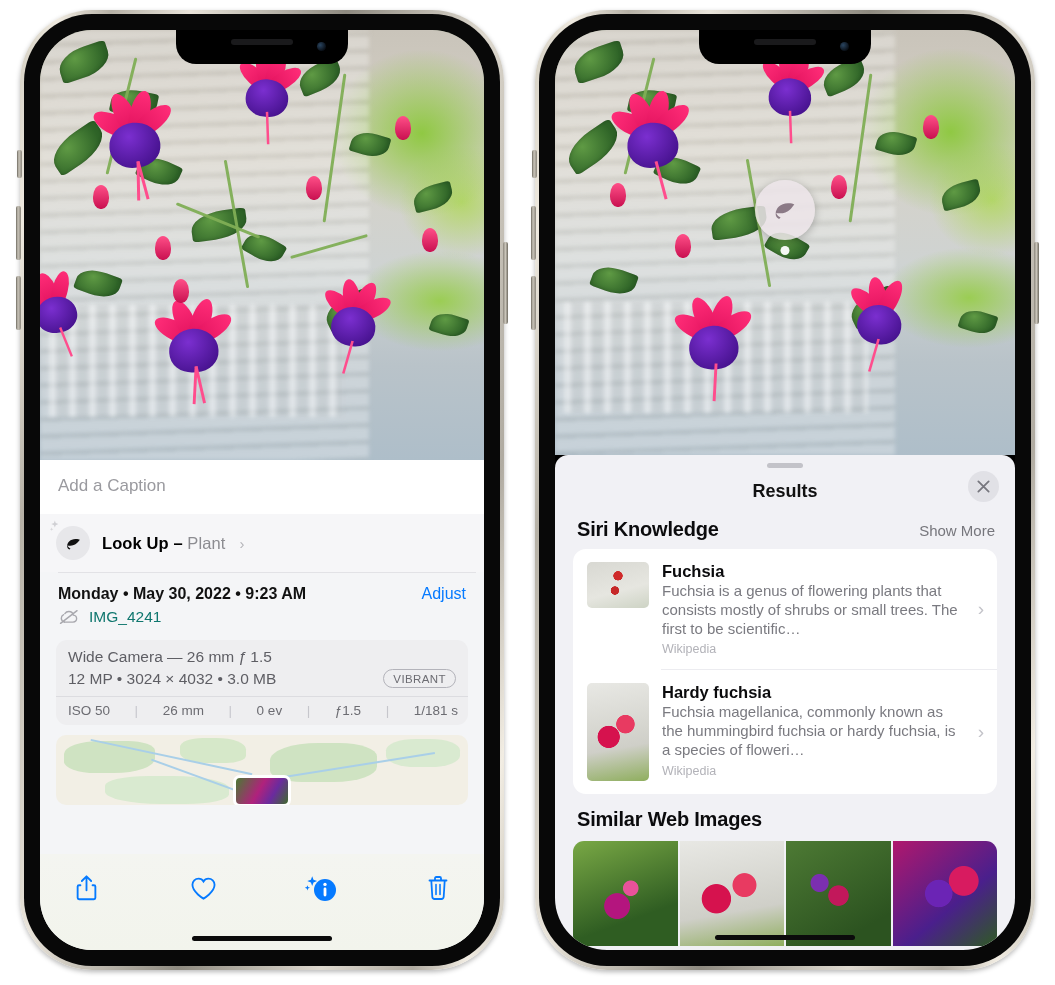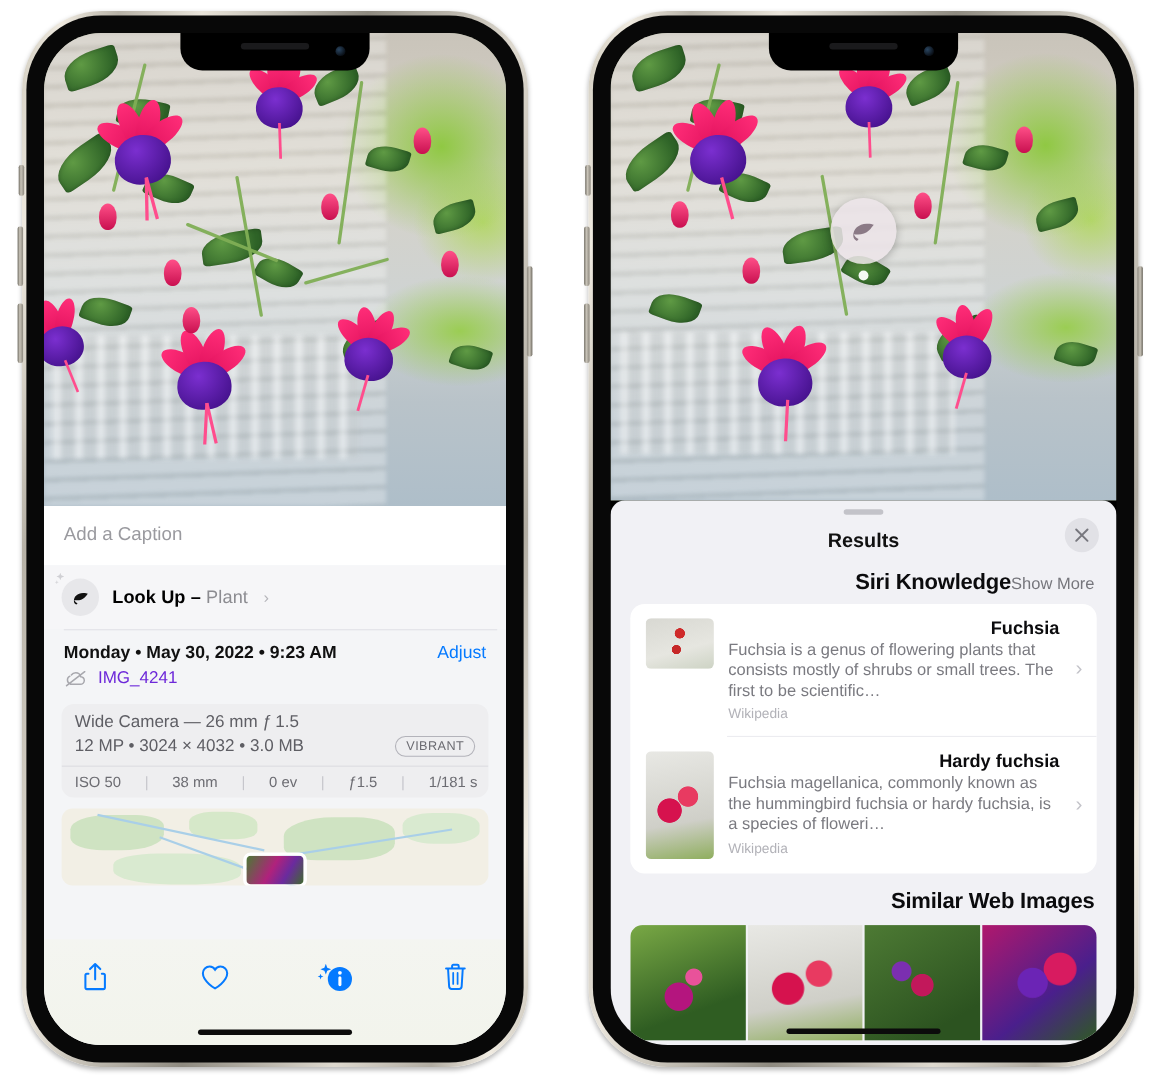--- a/index.html
+++ b/index.html
@@ -2,21 +2,21 @@
 <html><head>
 <meta charset="utf-8">
 <style>
   html,body{margin:0;padding:0;background:#ffffff;}
   body{width:1055px;height:985px;position:relative;overflow:hidden;
        font-family:"Liberation Sans","DejaVu Sans",sans-serif;
        -webkit-font-smoothing:antialiased;}
 
   
   .phone{position:absolute;top:10px;width:460px;height:960px;}
-  .phone.left{left:20px;}
+  .phone.left{left:20px;padding-left:24px;}
   .phone.right{left:535px;padding-left:40px;}
 
   .frame-outer{position:absolute;inset:0;border-radius:72px;
      background:linear-gradient(100deg,#cfcabd 0%,#efeae0 6%,#b6b1a6 14%,#e9e4da 26%,
                 #8e8a80 50%,#ded9cf 72%,#b0aba1 86%,#f2ede3 94%,#c8c3b8 100%);
      box-shadow:0 2px 5px rgba(0,0,0,.28);}
   .frame-inner{position:absolute;left:4px;top:4px;right:4px;bottom:4px;
      border-radius:68px;background:#080808;}
   .screen{position:absolute;left:20px;top:20px;right:20px;bottom:20px;
      border-radius:52px;overflow:hidden;background:#000;}
@@ -109,21 +109,21 @@
   .lu-text .sub{font-weight:400;color:#8c8c91;}
   .lu-chev{color:#b4b4b9;font-size:15px;margin-left:2px;}
 
   .divider{height:1px;background:#e2e2e6;margin-left:18px;margin-right:8px;}
 
   .meta{padding:12px 18px 8px 18px;text-align:right;}
   .meta-line1{display:flex;align-items:baseline;justify-content:space-between;}
   .meta-date{font-size:16px;font-weight:700;color:#111;}
   .adjust{font-size:16px;color:#057aff;}
   .meta-line2{display:flex;align-items:center;gap:9px;margin-top:5px;}
-  .meta-file{font-size:15.5px;color:#6d28d9;}
+  .meta-file{font-size:15.5px;color:#0f766e;}
 
   .cam-card{margin:6px 16px 0 16px;border-radius:11px;overflow:hidden;background:#eeeef0;}
   .cam-head{display:flex;align-items:center;justify-content:space-between;
       background:#e3e3e6;padding:8px 10px 8px 12px;}
   .cam-name{font-size:15.5px;font-weight:700;color:#16161a;}
   .cam-head-right{display:flex;align-items:center;gap:9px;}
   .pill-jpeg{background:#b9b9bf;color:#fff;font-size:11px;font-weight:700;
       padding:2.5px 6px;border-radius:4px;letter-spacing:.4px;}
   .hdr-ic{width:19px;height:19px;border-radius:50%;border:1.6px solid #b3b3ba;
       display:flex;align-items:center;justify-content:center;}
@@ -161,31 +161,31 @@
 
   
   .sheet-right{position:absolute;left:0;right:0;top:425px;bottom:0;background:#f1f1f5;
       border-radius:13px 13px 0 0;overflow:hidden;}
   .grabber{width:36px;height:5px;border-radius:3px;background:#c3c3c9;margin:8px auto 0 auto;}
   .res-head{position:relative;height:46px;display:flex;align-items:center;justify-content:center;}
   .res-title{font-size:18px;font-weight:700;color:#111;}
   .close-btn{position:absolute;right:16px;top:3px;width:31px;height:31px;border-radius:50%;
       background:#e1e1e6;display:flex;align-items:center;justify-content:center;}
 
-  .sec-head{display:flex;align-items:baseline;justify-content:flex-end;
+  .sec-head{display:flex;align-items:baseline;justify-content:space-between;
       padding:4px 20px 8px 22px;}
   .sec-title{font-size:20px;font-weight:700;color:#0b0b0d;letter-spacing:-.2px;}
   .show-more{font-size:15px;color:#76767c;}
 
   .card{margin:0 18px;background:#fff;border-radius:13px;overflow:hidden;}
   .kn-row{display:flex;gap:13px;padding:13px 12px 13px 14px;align-items:flex-start;position:relative;}
   .kn-thumb{width:62px;height:46px;border-radius:5px;flex:0 0 auto;overflow:hidden;position:relative;}
   .kn-thumb.tall{height:98px;width:62px;}
   .kn-body{flex:1;min-width:0;padding-right:22px;}
-  .kn-title{font-size:16.5px;font-weight:700;color:#0b0b0d;margin-bottom:1px;text-align:right;}
+  .kn-title{font-size:16.5px;font-weight:700;color:#0b0b0d;margin-bottom:1px;}
   .kn-desc{font-size:15px;color:#7a7a80;line-height:1.25;}
   .kn-src{font-size:12.5px;color:#b2b2b8;margin-top:4px;}
   .kn-chev{position:absolute;right:13px;top:50%;transform:translateY(-50%);
       color:#c3c3c9;font-size:19px;}
   .kn-div{height:1px;background:#ececf0;margin-left:88px;}
 
   .webimgs{display:flex;gap:2px;margin:6px 18px 0 18px;border-radius:11px;overflow:hidden;}
   .wi{flex:1;height:105px;position:relative;overflow:hidden;}
   .home-ind-dark{position:absolute;left:50%;bottom:10px;transform:translateX(-50%);
       width:140px;height:5px;border-radius:3px;background:#0b0b0b;z-index:30;}
@@ -340,21 +340,21 @@
         <div class="cam-body">
           <div class="cam-l1">Wide Camera — 26 mm ƒ 1.5</div>
           <div class="cam-l2row">
             <div class="cam-l2">12 MP • 3024 × 4032 • 3.0 MB</div>
             <div class="pill-vibrant">VIBRANT</div>
           </div>
         </div>
         <div class="cam-foot">
           <span>ISO 50</span>
           <span class="sep">|</span>
-          <span>38 mm</span>
+          <span>26 mm</span>
           <span class="sep">|</span>
           <span>0 ev</span>
           <span class="sep">|</span>
           <span>ƒ1.5</span>
           <span class="sep">|</span>
           <span>1/181 s</span>
         </div>
       </div>
 
       <div class="mapbox">

